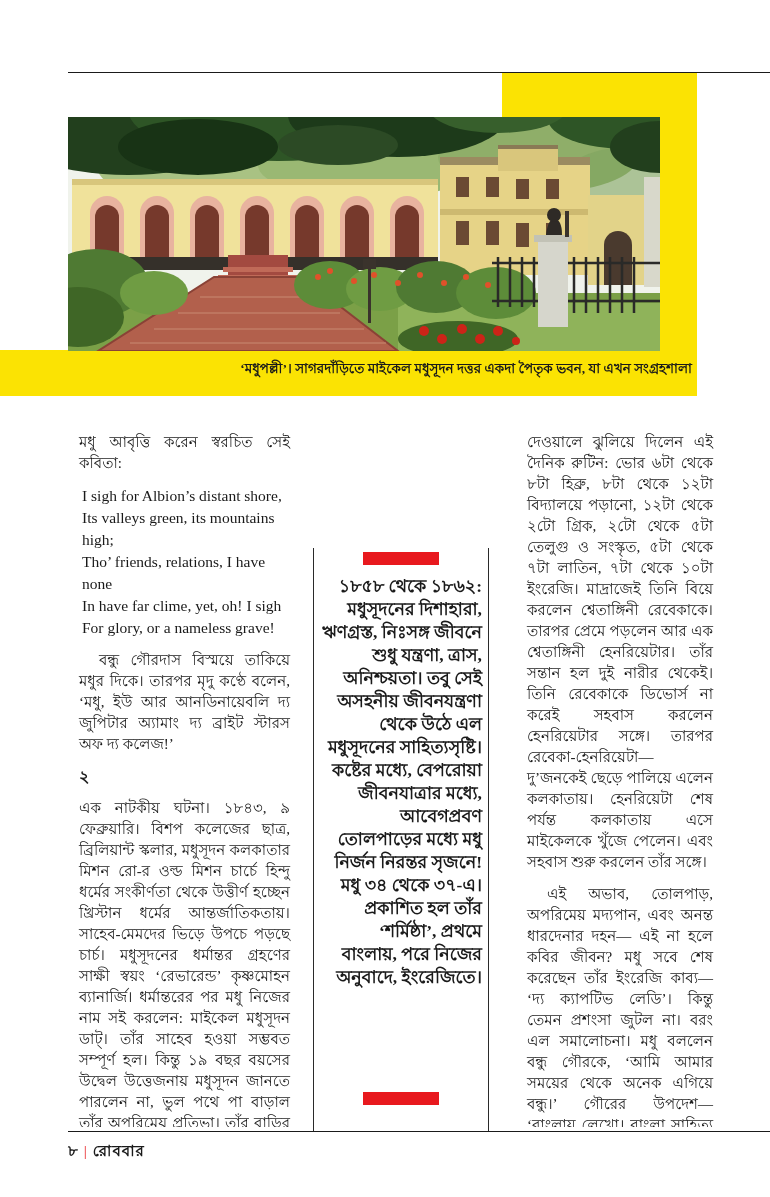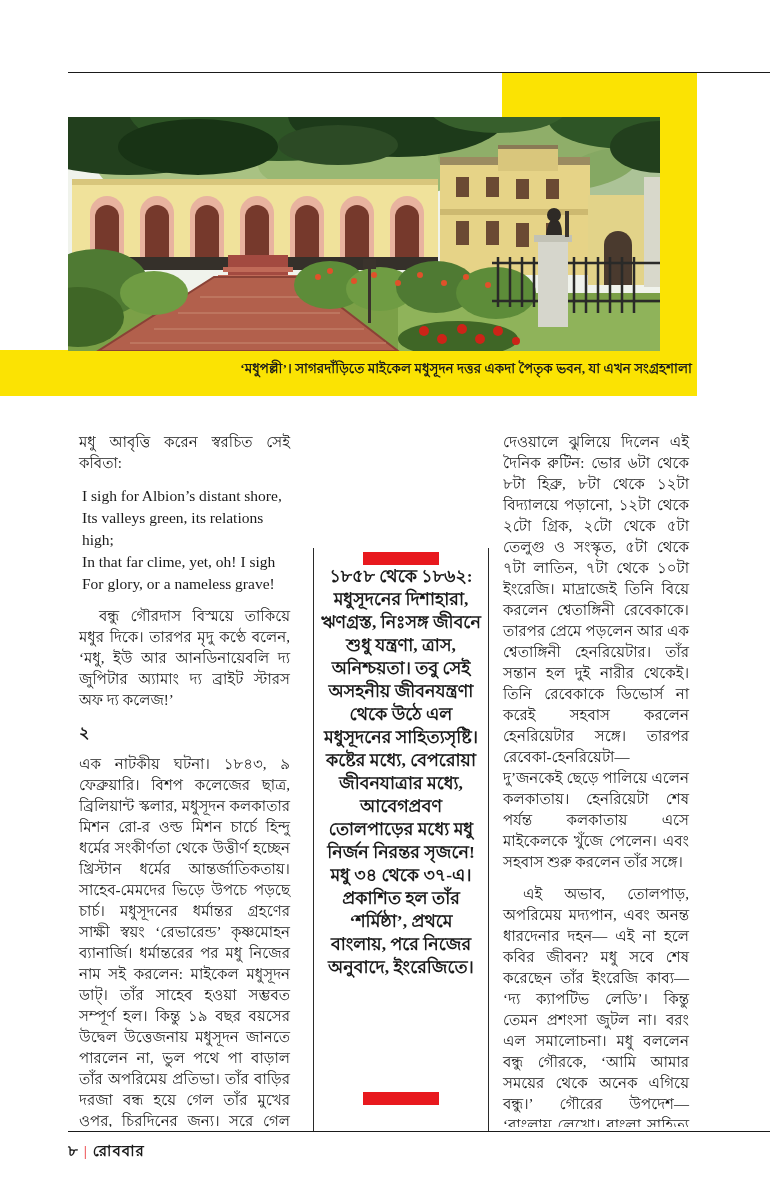--- a/index.html
+++ b/index.html
@@ -7,31 +7,31 @@
         font-family:"Liberation Serif","DejaVu Serif",serif;color:#1a1a1a;padding-left:37px;}
   .rule{position:absolute;height:1px;background:#1a1a1a;}
   .yellow{position:absolute;background:#fbe303;}
   .photo{position:absolute;left:68px;top:117px;width:592px;height:234px;overflow:hidden;}
   .caption{position:absolute;left:180px;top:360px;width:512px;text-align:right;
            font-size:13.5px;font-weight:700;line-height:18px;}
   .col{position:absolute;top:421px;font-size:15px;line-height:21px;text-align:justify;overflow:hidden;}
   .col p{margin:11px;}
   .col1{left:68px;width:233px;height:706px;}
   .col2{left:318px;width:184px;height:126px;}
-  .col3{left:492px;width:208px;height:706px;}
+  .col3{left:516px;width:208px;height:706px;}
   .poem{margin:1px 4px 10px 14px;font-size:15.5px;line-height:22px;text-align:left;}
   .poem span{display:block;}
   .indent{text-indent:20px;font-family:Liberation Serif, serif;}
   .secnum{font-weight:700;font-size:16px;margin:9px 0 2px 2px;text-align:left;}
   .pullquote{position:absolute;left:313px;top:548px;width:174px;height:583px;
              border-left:1px solid #2a2a2a;border-right:1px solid #2a2a2a;}
   .pq-bar{position:absolute;left:50%;transform:translateX(-50%);width:76px;height:13px;background:#e8191e;}
   .pq-bar.top{top:4px;}
   .pq-bar.bottom{bottom:26px;}
-  .pq-text{position:absolute;top:17px;left:6px;right:6px;text-align:center;
+  .pq-text{position:absolute;top:27px;left:6px;right:6px;text-align:right;
            font-size:17.5px;line-height:23px;font-weight:700;font-family:Liberation Serif, serif;}
   .footer{position:absolute;left:68px;top:1139px;font-size:15px;font-weight:700;letter-spacing:1px;}
   .footer .sep{color:#e8191e;padding:0 5px;font-weight:400;}
 </style>
 </head>
 <body>
 
 <div class="page">
 
   <div class="rule" style="left:68px;right:0;top:72px;"></div>
@@ -170,22 +170,23 @@
       <ellipse cx="430" cy="-10" rx="70" ry="26" fill="#375f2c"></ellipse>
     </svg>
   </div>
 
   <div class="caption">‘মধুপল্লী’। সাগরদাঁড়িতে মাইকেল মধুসূদন দত্তর একদা পৈতৃক ভবন, যা এখন সংগ্রহশালা</div>
 
   <div class="col col1">
     <p>মধু আবৃত্তি করেন স্বরচিত সেই কবিতা:</p>
     <div class="poem">
       <span>I sigh for Albion’s distant shore,</span>
-      <span>Its valleys green, its relations high;</span>
-      <span>In that far clime, yet, oh! I sigh</span>
+      <span>Its valleys green, its mountains high;</span>
+      <span>Tho’ friends, relations, I have none</span>
+      <span>In have far clime, yet, oh! I sigh</span>
       <span>For glory, or a nameless grave!</span>
     </div>
     <p class="indent">বন্ধু গৌরদাস বিস্ময়ে তাকিয়ে মধুর দিকে। তারপর মৃদু কণ্ঠে বলেন, ‘মধু, ইউ আর আনডিনায়েবলি দ্য জুপিটার অ্যামাং দ্য ব্রাইট স্টারস অফ দ্য কলেজ!’</p>
     <p class="secnum">২</p>
     <p>এক নাটকীয় ঘটনা। ১৮৪৩, ৯ ফেব্রুয়ারি। বিশপ কলেজের ছাত্র, ব্রিলিয়ান্ট স্কলার, মধুসূদন কলকাতার মিশন রো-র ওল্ড মিশন চার্চে হিন্দু ধর্মের সংকীর্ণতা থেকে উত্তীর্ণ হচ্ছেন খ্রিস্টান ধর্মের আন্তর্জাতিকতায়। সাহেব-মেমদের ভিড়ে উপচে পড়ছে চার্চ। মধুসূদনের ধর্মান্তর গ্রহণের সাক্ষী স্বয়ং ‘রেভারেন্ড’ কৃষ্ণমোহন ব্যানার্জি। ধর্মান্তরের পর মধু নিজের নাম সই করলেন: মাইকেল মধুসূদন ডাট্‌। তাঁর সাহেব হওয়া সম্ভবত সম্পূর্ণ হল। কিন্তু ১৯ বছর বয়সের উদ্বেল উত্তেজনায় মধুসূদন জানতে পারলেন না, ভুল পথে পা বাড়াল তাঁর অপরিমেয় প্রতিভা। তাঁর বাড়ির দরজা বন্ধ হয়ে গেল তাঁর মুখের ওপর, চিরদিনের জন্য। সরে গেল তাঁর লেখাপড়ার পিছনে বাবা রাজনারায়ণ দত্তর আর্থিক খুঁটি। মধু গৃহহারা, অর্থহীন হলেন রাতারাতি। এবং ইংরেজের কাছে পেলেন না প্রত্যাশিত সহায়তা। কিন্তু সমস্ত অভাব এবং হাহাকারের মধ্যে মধু তাঁর লক্ষ্যে স্থির। এবং মনে রেখেছেন তিনি তাঁর শিক্ষকের উপদেশ: মহাকবি হতে অনেক পড়তে হবে। এবং পড়তে হবে মহৎ সাহিত্য মূল ভাষায়। সুতরাং মধু একটির পর একটি ইউরোপিয়ান ভাষা শিখতে লাগলেন। আশ্চর্য মেধা তাঁর। ভাষা শিকারে অব্যর্থ মধু। বিদেশি ভাষা একের পর এক বশ্য</p>
   </div>
 
 
   <div class="pullquote">
     <div class="pq-bar top"></div>

